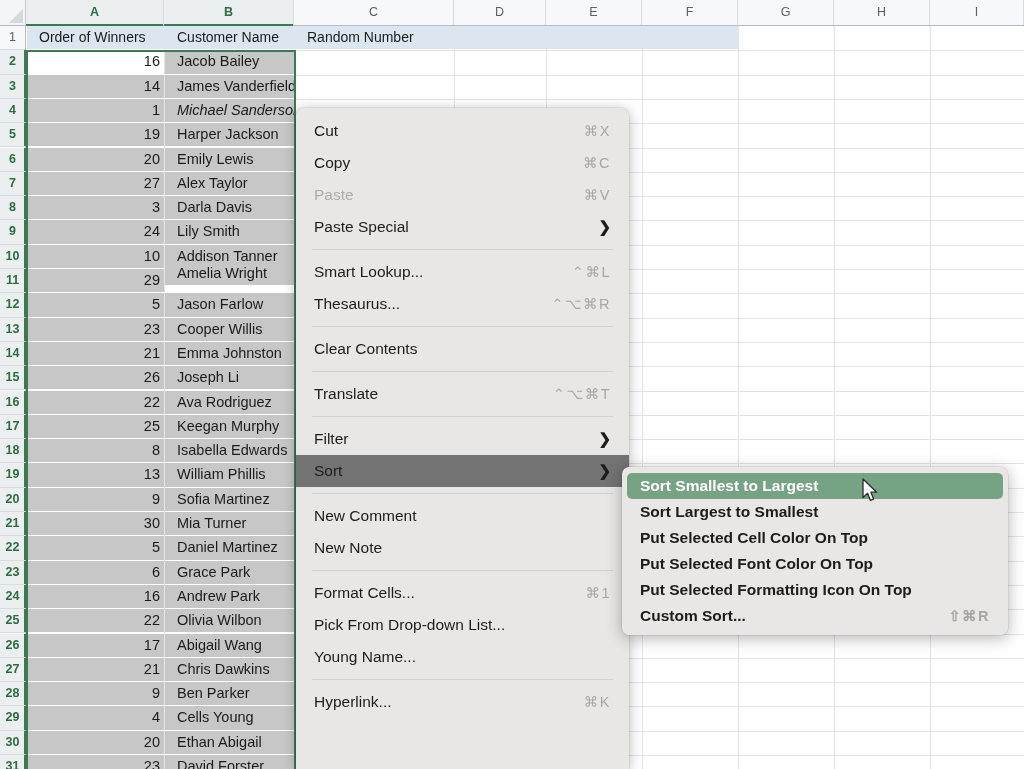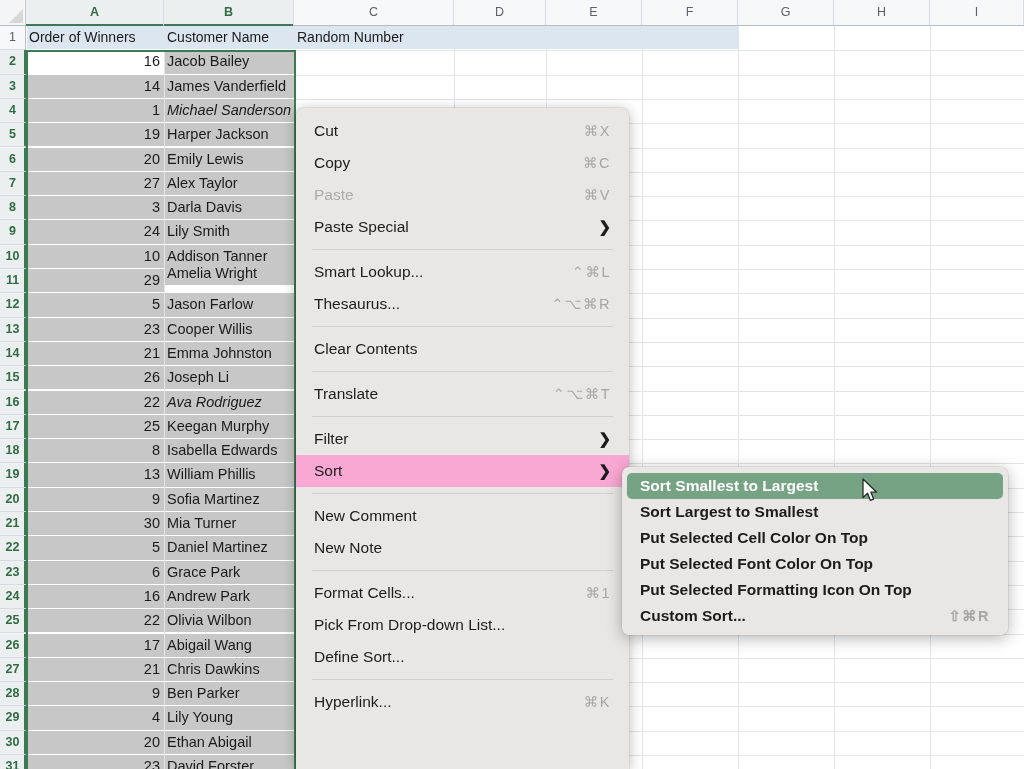--- a/index.html
+++ b/index.html
@@ -130,21 +130,21 @@
   .cell {
     position: absolute;
     font-size: 14.5px;
     color: #1b1b1b;
     line-height: 24px;
     white-space: nowrap;
     overflow: hidden;
     box-sizing: border-box;
   }
   .cell.num { text-align: right; padding-right: 4px; }
-  .cell.txt { text-align: left; padding-left: 2px; }
+  .cell.txt { text-align: left; padding-left: 12px; }
   .cell.hdr {
     background: #dce6f1;
     font-size: 14px;
     color: #1b1b1b;
   }
   .cell.selfill { background: #c7c7c7; }
   .cell.activecell { background: #ffffff; }
 
   
   #sel-outline {
@@ -172,21 +172,21 @@
     height: 32px;
     line-height: 32px;
     padding: 0 18px 0 18px;
     font-size: 15.5px;
     color: #1c1c1c;
     white-space: nowrap;
     box-sizing: border-box;
   }
   .mi.disabled { color: #adabab; }
   .mi.hl {
-    background: #f9a8d4;
+    background: #737373;
   }
   .mi .sc {
     position: absolute;
     right: 18px; top: 0;
     font-size: 14.5px;
     color: #a8a6a5;
     letter-spacing: 1.5px;
   }
   .mi .arrow {
     position: absolute;
@@ -364,21 +364,21 @@
       <div class="cell txt selfill" style="left: 139px; width: 129px; top: 236px; height: 23.3px; line-height: 22.3px;">Amelia Wright</div>
       <div class="cell num selfill" style="left: 1px; width: 137px; top: 267.3px; height: 23.3px; line-height: 22.3px;">5</div>
       <div class="cell txt selfill" style="left: 139px; width: 129px; top: 267.3px; height: 23.3px; line-height: 22.3px;">Jason Farlow</div>
       <div class="cell num selfill" style="left: 1px; width: 137px; top: 291.6px; height: 23.3px; line-height: 22.3px;">23</div>
       <div class="cell txt selfill" style="left: 139px; width: 129px; top: 291.6px; height: 23.3px; line-height: 22.3px;">Cooper Willis</div>
       <div class="cell num selfill" style="left: 1px; width: 137px; top: 315.9px; height: 23.3px; line-height: 22.3px;">21</div>
       <div class="cell txt selfill" style="left: 139px; width: 129px; top: 315.9px; height: 23.3px; line-height: 22.3px;">Emma Johnston</div>
       <div class="cell num selfill" style="left: 1px; width: 137px; top: 340.2px; height: 23.3px; line-height: 22.3px;">26</div>
       <div class="cell txt selfill" style="left: 139px; width: 129px; top: 340.2px; height: 23.3px; line-height: 22.3px;">Joseph Li</div>
       <div class="cell num selfill" style="left: 1px; width: 137px; top: 364.5px; height: 23.3px; line-height: 22.3px;">22</div>
-      <div class="cell txt selfill" style="left: 139px; width: 129px; top: 364.5px; height: 23.3px; line-height: 22.3px; font-style: italic;">Ava Rodriguez</div>
+      <div class="cell txt selfill" style="left: 139px; width: 129px; top: 364.5px; height: 23.3px; line-height: 22.3px;">Ava Rodriguez</div>
       <div class="cell num selfill" style="left: 1px; width: 137px; top: 388.8px; height: 23.3px; line-height: 22.3px;">25</div>
       <div class="cell txt selfill" style="left: 139px; width: 129px; top: 388.8px; height: 23.3px; line-height: 22.3px;">Keegan Murphy</div>
       <div class="cell num selfill" style="left: 1px; width: 137px; top: 413.1px; height: 23.3px; line-height: 22.3px;">8</div>
       <div class="cell txt selfill" style="left: 139px; width: 129px; top: 413.1px; height: 23.3px; line-height: 22.3px;">Isabella Edwards</div>
       <div class="cell num selfill" style="left: 1px; width: 137px; top: 437.4px; height: 23.3px; line-height: 22.3px;">13</div>
       <div class="cell txt selfill" style="left: 139px; width: 129px; top: 437.4px; height: 23.3px; line-height: 22.3px;">William Phillis</div>
       <div class="cell num selfill" style="left: 1px; width: 137px; top: 461.7px; height: 23.3px; line-height: 22.3px;">9</div>
       <div class="cell txt selfill" style="left: 139px; width: 129px; top: 461.7px; height: 23.3px; line-height: 22.3px;">Sofia Martinez</div>
       <div class="cell num selfill" style="left: 1px; width: 137px; top: 486px; height: 23.3px; line-height: 22.3px;">30</div>
       <div class="cell txt selfill" style="left: 139px; width: 129px; top: 486px; height: 23.3px; line-height: 22.3px;">Mia Turner</div>
@@ -390,21 +390,21 @@
       <div class="cell txt selfill" style="left: 139px; width: 129px; top: 558.9px; height: 23.3px; line-height: 22.3px;">Andrew Park</div>
       <div class="cell num selfill" style="left: 1px; width: 137px; top: 583.2px; height: 23.3px; line-height: 22.3px;">22</div>
       <div class="cell txt selfill" style="left: 139px; width: 129px; top: 583.2px; height: 23.3px; line-height: 22.3px;">Olivia Wilbon</div>
       <div class="cell num selfill" style="left: 1px; width: 137px; top: 607.5px; height: 23.3px; line-height: 22.3px;">17</div>
       <div class="cell txt selfill" style="left: 139px; width: 129px; top: 607.5px; height: 23.3px; line-height: 22.3px;">Abigail Wang</div>
       <div class="cell num selfill" style="left: 1px; width: 137px; top: 631.8px; height: 23.3px; line-height: 22.3px;">21</div>
       <div class="cell txt selfill" style="left: 139px; width: 129px; top: 631.8px; height: 23.3px; line-height: 22.3px;">Chris Dawkins</div>
       <div class="cell num selfill" style="left: 1px; width: 137px; top: 656.1px; height: 23.3px; line-height: 22.3px;">9</div>
       <div class="cell txt selfill" style="left: 139px; width: 129px; top: 656.1px; height: 23.3px; line-height: 22.3px;">Ben Parker</div>
       <div class="cell num selfill" style="left: 1px; width: 137px; top: 680.4px; height: 23.3px; line-height: 22.3px;">4</div>
-      <div class="cell txt selfill" style="left: 139px; width: 129px; top: 680.4px; height: 23.3px; line-height: 22.3px;">Lily Young</div>
+      <div class="cell txt selfill" style="left: 139px; width: 129px; top: 680.4px; height: 23.3px; line-height: 22.3px;">Cells Young</div>
       <div class="cell num selfill" style="left: 1px; width: 137px; top: 704.7px; height: 23.3px; line-height: 22.3px;">20</div>
       <div class="cell txt selfill" style="left: 139px; width: 129px; top: 704.7px; height: 23.3px; line-height: 22.3px;">Ethan Abigail</div>
       <div class="cell num selfill" style="left: 1px; width: 137px; top: 729px; height: 23.3px; line-height: 22.3px;">23</div>
       <div class="cell txt selfill" style="left: 139px; width: 129px; top: 729px; height: 23.3px; line-height: 22.3px;">David Forster</div>
     </div>
 
   <div id="sel-outline" style="left: 26px; top: 50.3px; width: 270px; height: 731px;"></div>
 </div>
 
 <div id="ctx-menu">
@@ -421,21 +421,21 @@
     <div class="mi"><span>Translate</span><span class="sc">⌃⌥⌘T</span></div>
     <div class="msep"></div>
     <div class="mi"><span>Filter</span><span class="arrow">❯</span></div>
     <div class="mi hl"><span>Sort</span><span class="arrow">❯</span></div>
     <div class="msep"></div>
     <div class="mi"><span>New Comment</span></div>
     <div class="mi"><span>New Note</span></div>
     <div class="msep"></div>
     <div class="mi"><span>Format Cells...</span><span class="sc">⌘1</span></div>
     <div class="mi"><span>Pick From Drop-down List...</span></div>
-    <div class="mi"><span>Define Sort...</span></div>
+    <div class="mi"><span>Young Name...</span></div>
     <div class="msep"></div>
     <div class="mi"><span>Hyperlink...</span><span class="sc">⌘K</span></div>
   </div>
 
 <div id="sub-menu">
     <div class="smi selected"><span>Sort Smallest to Largest</span></div>
     <div class="smi"><span>Sort Largest to Smallest</span></div>
     <div class="smi"><span>Put Selected Cell Color On Top</span></div>
     <div class="smi"><span>Put Selected Font Color On Top</span></div>
     <div class="smi"><span>Put Selected Formatting Icon On Top</span></div>

